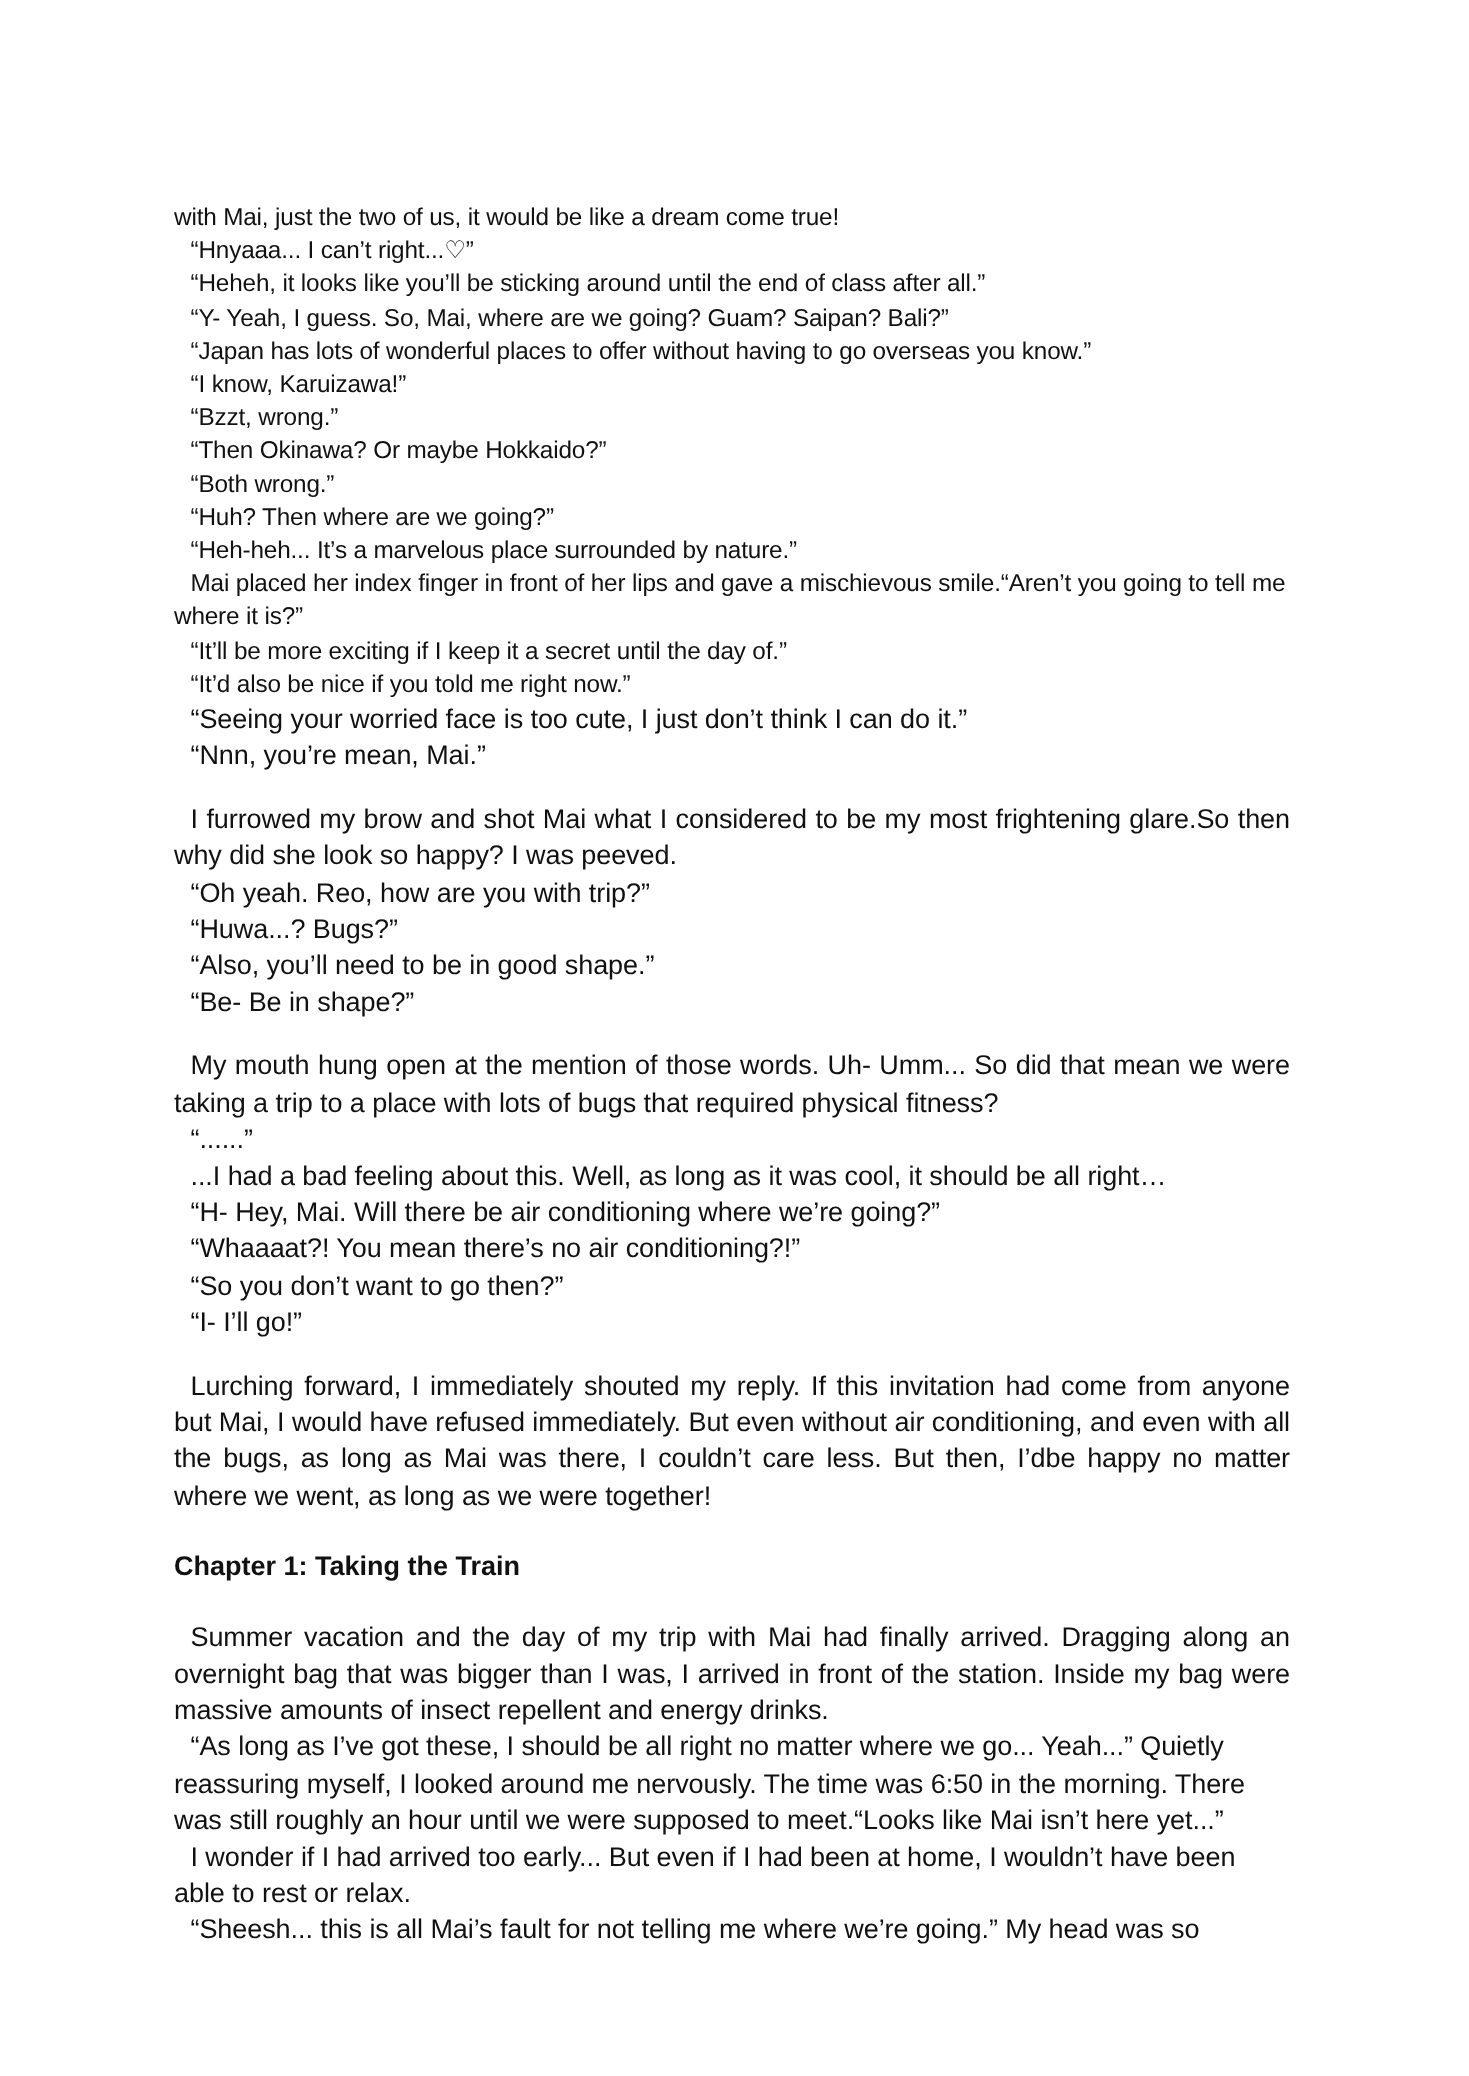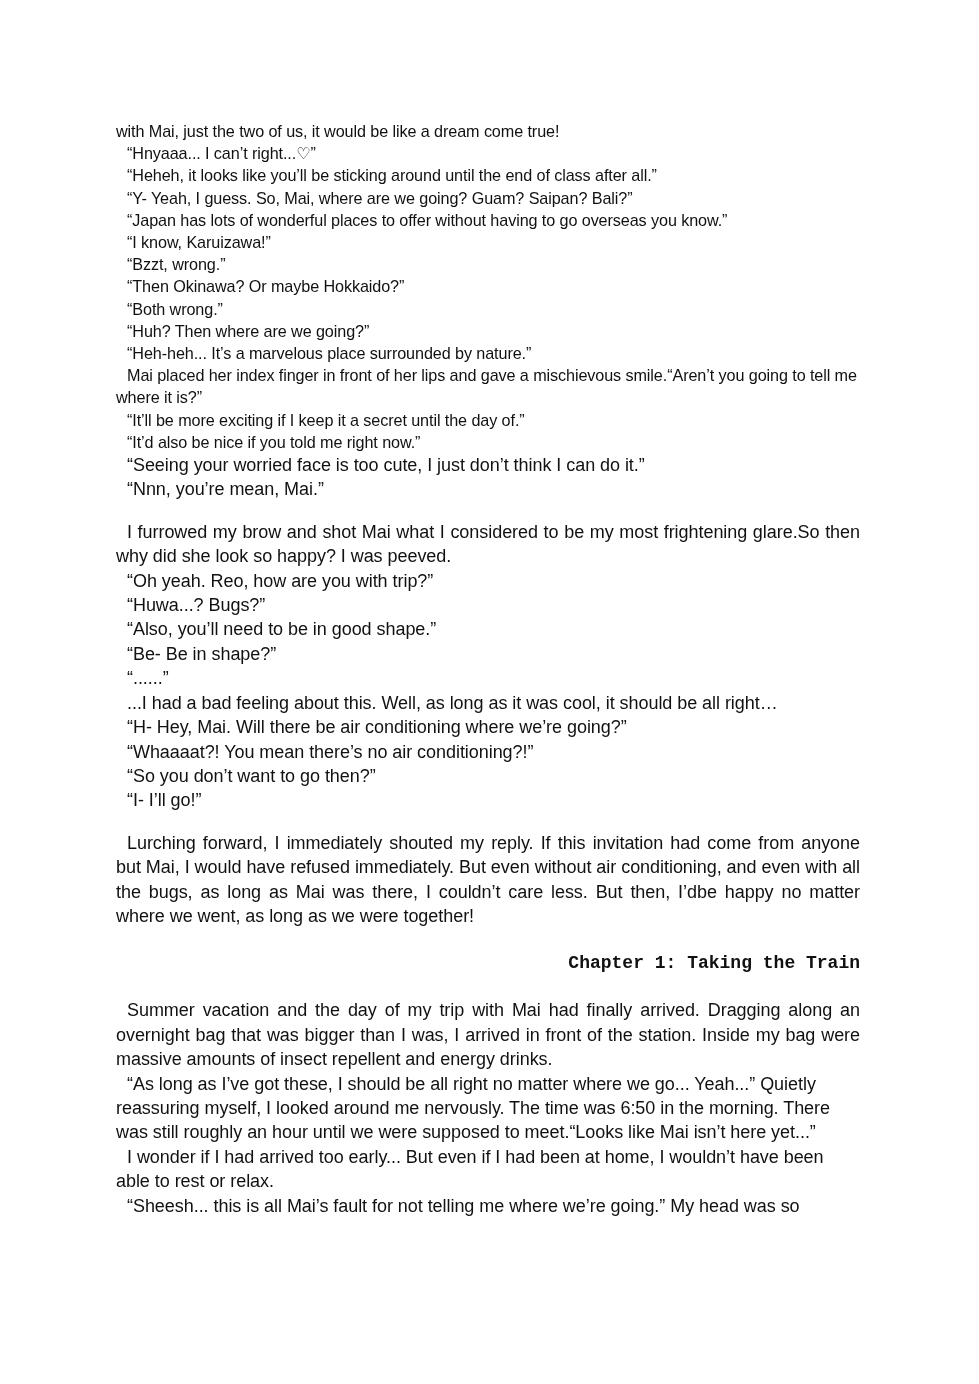--- a/index.html
+++ b/index.html
@@ -11,44 +11,43 @@
     width: 979px;
     height: 1384px;
     position: relative;
     overflow: hidden;
     font-family: "Liberation Sans", sans-serif;
     color: #111111;
   }
   .page {
     position: absolute;
     left: 116px;
-    top: 120px;
+    top: 134px;
     width: 744px;
   }
   .section-small p {
     font-size: 16.2px;
     line-height: 22.2px;
     margin: 0;
     letter-spacing: -0.1px;
   }
   .section-large p {
     font-size: 18px;
     line-height: 24.4px;
     margin: 0;
     letter-spacing: -0.05px;
   }
   p.indent { text-indent: 11px; }
   p.justify-last { text-align: justify; text-align-last: left; margin-top: 18px; }
   .chapter-title {
     font-size: 18px;
     font-weight: bold;
-    text-align: right;
+    text-align: left;
     margin: 23px 0 23px 0;
     line-height: 24px;
-    font-family: Liberation Mono, monospace;
   }
   .section-small { margin-bottom: 0; }
 </style>
 </head>
 <body>
 
 <div class="page">
 
   <div class="section-small">
     <p>with Mai, just the two of us, it would be like a dream come true!</p>
@@ -68,20 +67,21 @@
   </div>
 
   <div class="section-large">
     <p class="indent">“Seeing your worried face is too cute, I just don’t think I can do it.”</p>
     <p class="indent">“Nnn, you’re mean, Mai.”</p>
     <p class="indent justify-last">I furrowed my brow and shot Mai what I considered to be my most frightening glare.So then why did she look so happy? I was peeved.</p>
     <p class="indent">“Oh yeah. Reo, how are you with trip?”</p>
     <p class="indent">“Huwa...? Bugs?”</p>
     <p class="indent">“Also, you’ll need to be in good shape.”</p>
     <p class="indent">“Be- Be in shape?”</p>
+    <p class="indent justify-last">My mouth hung open at the mention of those words. Uh- Umm... So did that mean we were taking a trip to a place with lots of bugs that required physical fitness?</p>
     <p class="indent">“......”</p>
     <p class="indent">...I had a bad feeling about this. Well, as long as it was cool, it should be all right…</p>
     <p class="indent">“H- Hey, Mai. Will there be air conditioning where we’re going?”</p>
     <p class="indent">“Whaaaat?! You mean there’s no air conditioning?!”</p>
     <p class="indent">“So you don’t want to go then?”</p>
     <p class="indent">“I- I’ll go!”</p>
     <p class="indent justify-last">Lurching forward, I immediately shouted my reply. If this invitation had come from anyone but Mai, I would have refused immediately. But even without air conditioning, and even with all the bugs, as long as Mai was there, I couldn’t care less. But then, I’dbe happy no matter where we went, as long as we were together!</p>
   </div>
 
   <div class="chapter-title">Chapter 1: Taking the Train</div>

